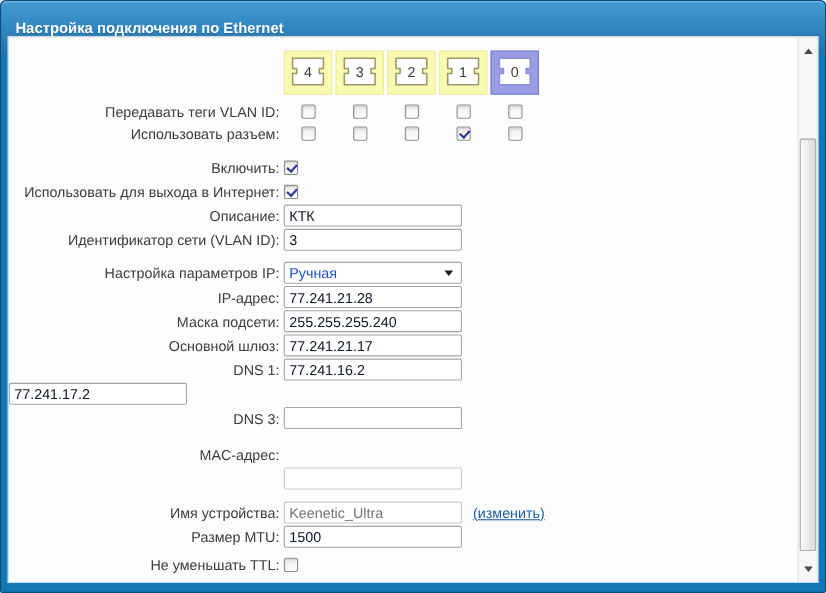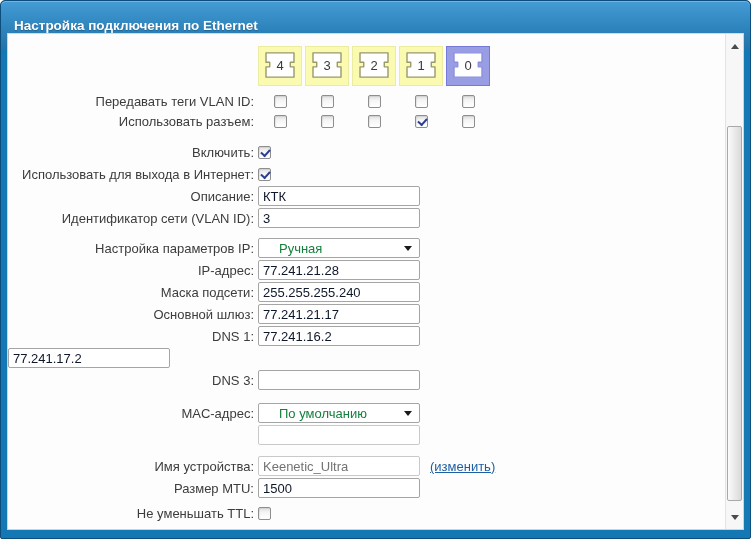--- a/index.html
+++ b/index.html
@@ -85,21 +85,21 @@
     font-size:13px; color:#0f172a; background:#fff; outline:none;
   }
   input[type="text"].disabled { border-color:#c9c9c9; color:#737373; }
 
   .selectbox {
     width:162px; height:20px;
     border:1px solid #a5a5a5; border-radius:2px;
     background:#fff; display:flex; align-items:center;
     padding:0 4px; cursor:default; position:relative;
   }
-  .selectbox .sel-text { flex:1; color:#15803d; white-space:nowrap; overflow:hidden;margin-left:16px; }
+  .selectbox .sel-text { flex:1; color:#1d4ed8; white-space:nowrap; overflow:hidden; }
   .sel-arrow {
     width:0; height:0; flex:none; margin-right:3px;
     border-left:4px solid transparent; border-right:4px solid transparent;
     border-top:5px solid #1a1a1a;
   }
 
   .link { color:#1d5fa5; text-decoration:underline; margin-left:10px; cursor:pointer; }
 
   
   .scrollbar {
@@ -273,24 +273,20 @@
 
       <div class="row">
         <span class="lbl">DNS 3:</span>
         <input type="text" value="" style="">
       </div>
 
       <div class="gap11"></div>
 
       <div class="row">
         <span class="lbl">MAC-адрес:</span>
-        <div class="selectbox">
-          <span class="sel-text">По умолчанию</span>
-          <span class="sel-arrow"></span>
-        </div>
       </div>
 
       <div class="row">
         <span class="lbl"></span>
         <input type="text" class="disabled" value="" style="">
       </div>
 
       <div class="gap9"></div>
 
       <div class="row">

